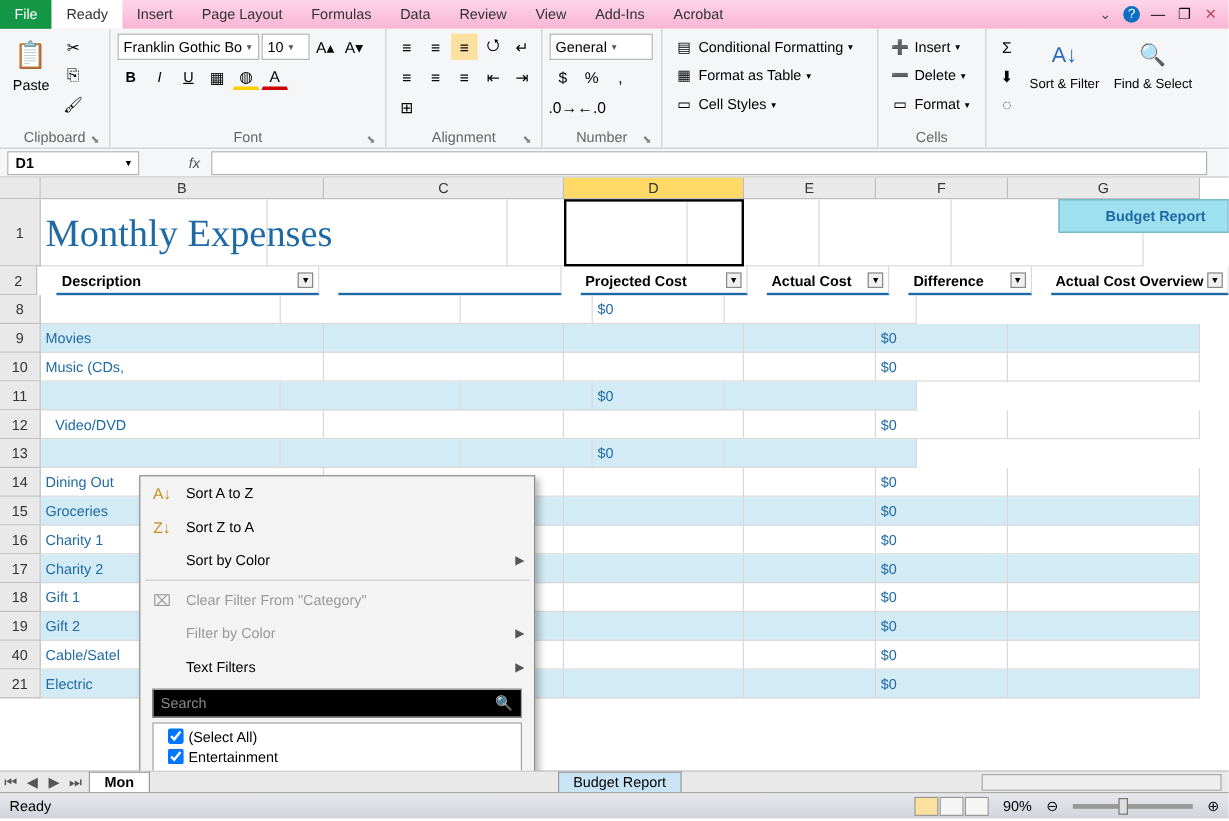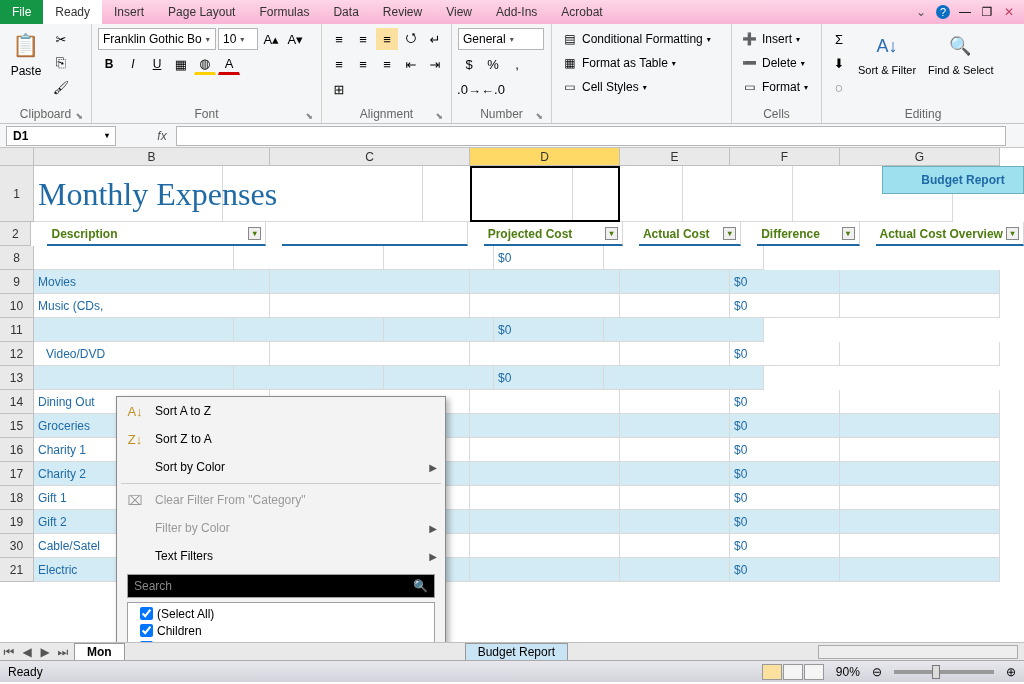--- a/index.html
+++ b/index.html
@@ -33,21 +33,21 @@
 .colhdrs{display:flex;height:18px;}
 .rh-corner{width:34px;background:#e9e9e9;border-right:1px solid #c0c0c0;border-bottom:1px solid #c0c0c0;}
 .ch{background:#e9e9e9;border-right:1px solid #c0c0c0;border-bottom:1px solid #c0c0c0;text-align:center;line-height:18px;color:#333;}
 .ch.sel{background:#ffd966;}
 .gridrow{display:flex;height:24px;}
 .gridrow.tall{height:56px;}
 .rh{width:34px;background:#e9e9e9;border-right:1px solid #c0c0c0;border-bottom:1px solid #c0c0c0;text-align:center;line-height:24px;color:#333;}
 .gridrow.tall .rh{line-height:56px;}
 .cell{border-right:1px solid #d9d9d9;border-bottom:1px solid #d9d9d9;padding:0 4px;line-height:24px;overflow:hidden;white-space:nowrap;}
 .title-cell{font-family:"Trajan Pro",Georgia,serif;font-size:32px;color:#1f6aa5;line-height:56px;padding-left:4px;}
-.hdr-cell{color:#4d7c0f;font-weight:bold;border-bottom:2px solid #1f6aa5;margin-left:16px;}
+.hdr-cell{color:#000000;font-weight:bold;border-bottom:2px solid #1f6aa5;margin-left:16px;}
 .data-cell{color:#1f6aa5;}
 .stripe{background:#d3ebf5;}
 .filter-dd{width:13px;height:13px;border:1px solid #888;background:#f0f0f0;display:inline-flex;align-items:center;justify-content:center;font-size:8px;float:right;margin-top:5px;cursor:pointer;}
 .budget-btn{position:absolute;right:0;top:18px;width:142px;height:28px;background:#9fe0ef;border:1px solid #6bb0c0;color:#1f6aa5;display:flex;align-items:center;justify-content:center;font-weight:bold;overflow:hidden;padding-left:20px;}
 .sel-outline{position:absolute;border:2px solid #000;pointer-events:none;}
 .filter-menu{position:absolute;left:116px;top:248px;width:330px;height:418px;background:#f3f3f3;border:1px solid #8a8a8a;box-shadow:3px 3px 6px rgba(0,0,0,.3);z-index:100;}
 .fm-item{display:flex;align-items:center;height:28px;padding:0 8px;gap:10px;cursor:pointer;}
 .fm-item.dis{color:#999;}
 .fm-icon{width:20px;text-align:center;font-size:13px;}
 .fm-arrow{margin-left:auto;font-size:10px;color:#555;}
@@ -230,21 +230,20 @@
       </div>
       <div class="bigbtn">
         <div class="ic" style="font-size:18px;color:#2a6db5">A↓</div>
         <span style="text-align:center;font-size:11px;line-height:12px">Sort &amp; Filter</span>
       </div>
       <div class="bigbtn">
         <div class="ic" style="font-size:18px;color:#2a6db5">🔍</div>
         <span style="text-align:center;font-size:11px;line-height:12px">Find &amp; Select</span>
       </div>
     </div>
-    <div class="rgrp-label"><span>Editing</span></div>
   </div>
 </div>
 
 <div class="namebox-row">
   <div class="namebox">
       <span>D1</span>
       <span style="margin-left:auto;font-size:8px">▾</span>
     </div>
   <div style="width:60px;display:flex;justify-content:flex-end;padding-right:4px">
       <span class="fx">fx</span>
@@ -380,21 +379,21 @@
       <div class="gridrow">
         <div class="rh">19</div>
         <div class="cell data-cell stripe" style="width: 236px;">Gift 2</div>
         <div class="cell data-cell stripe" style="width: 200px;"></div>
         <div class="cell data-cell stripe" style="width: 150px;"></div>
         <div class="cell data-cell stripe" style="width: 110px;"></div>
         <div class="cell data-cell stripe" style="width: 110px;">$0</div>
         <div class="cell data-cell stripe" style="width: 160px;"></div>
       </div>
       <div class="gridrow">
-        <div class="rh">30</div>
+        <div class="rh">40</div>
         <div class="cell data-cell" style="width: 236px;">Cable/Satel</div>
         <div class="cell data-cell" style="width: 200px;"></div>
         <div class="cell data-cell" style="width: 150px;"></div>
         <div class="cell data-cell" style="width: 110px;"></div>
         <div class="cell data-cell" style="width: 110px;">$0</div>
         <div class="cell data-cell" style="width: 160px;"></div>
       </div>
       <div class="gridrow">
         <div class="rh">21</div>
         <div class="cell data-cell stripe" style="width: 236px;">Electric</div>
@@ -438,24 +437,20 @@
         <span class="fm-arrow">▶</span>
       </div>
     <div class="fm-search">
         <span>Search</span>
         <span class="mag">🔍</span>
       </div>
     <div class="fm-list" id="fmlist">
         <div class="fm-li">
           <input type="checkbox" checked="" style="">
           <span>(Select All)</span>
-        </div>
-        <div class="fm-li">
-          <input type="checkbox" checked="" style="">
-          <span>Children</span>
         </div>
         <div class="fm-li">
           <input type="checkbox" checked="" style="">
           <span>Entertainment</span>
         </div>
       </div>
 
   </div>
 </div>
 

